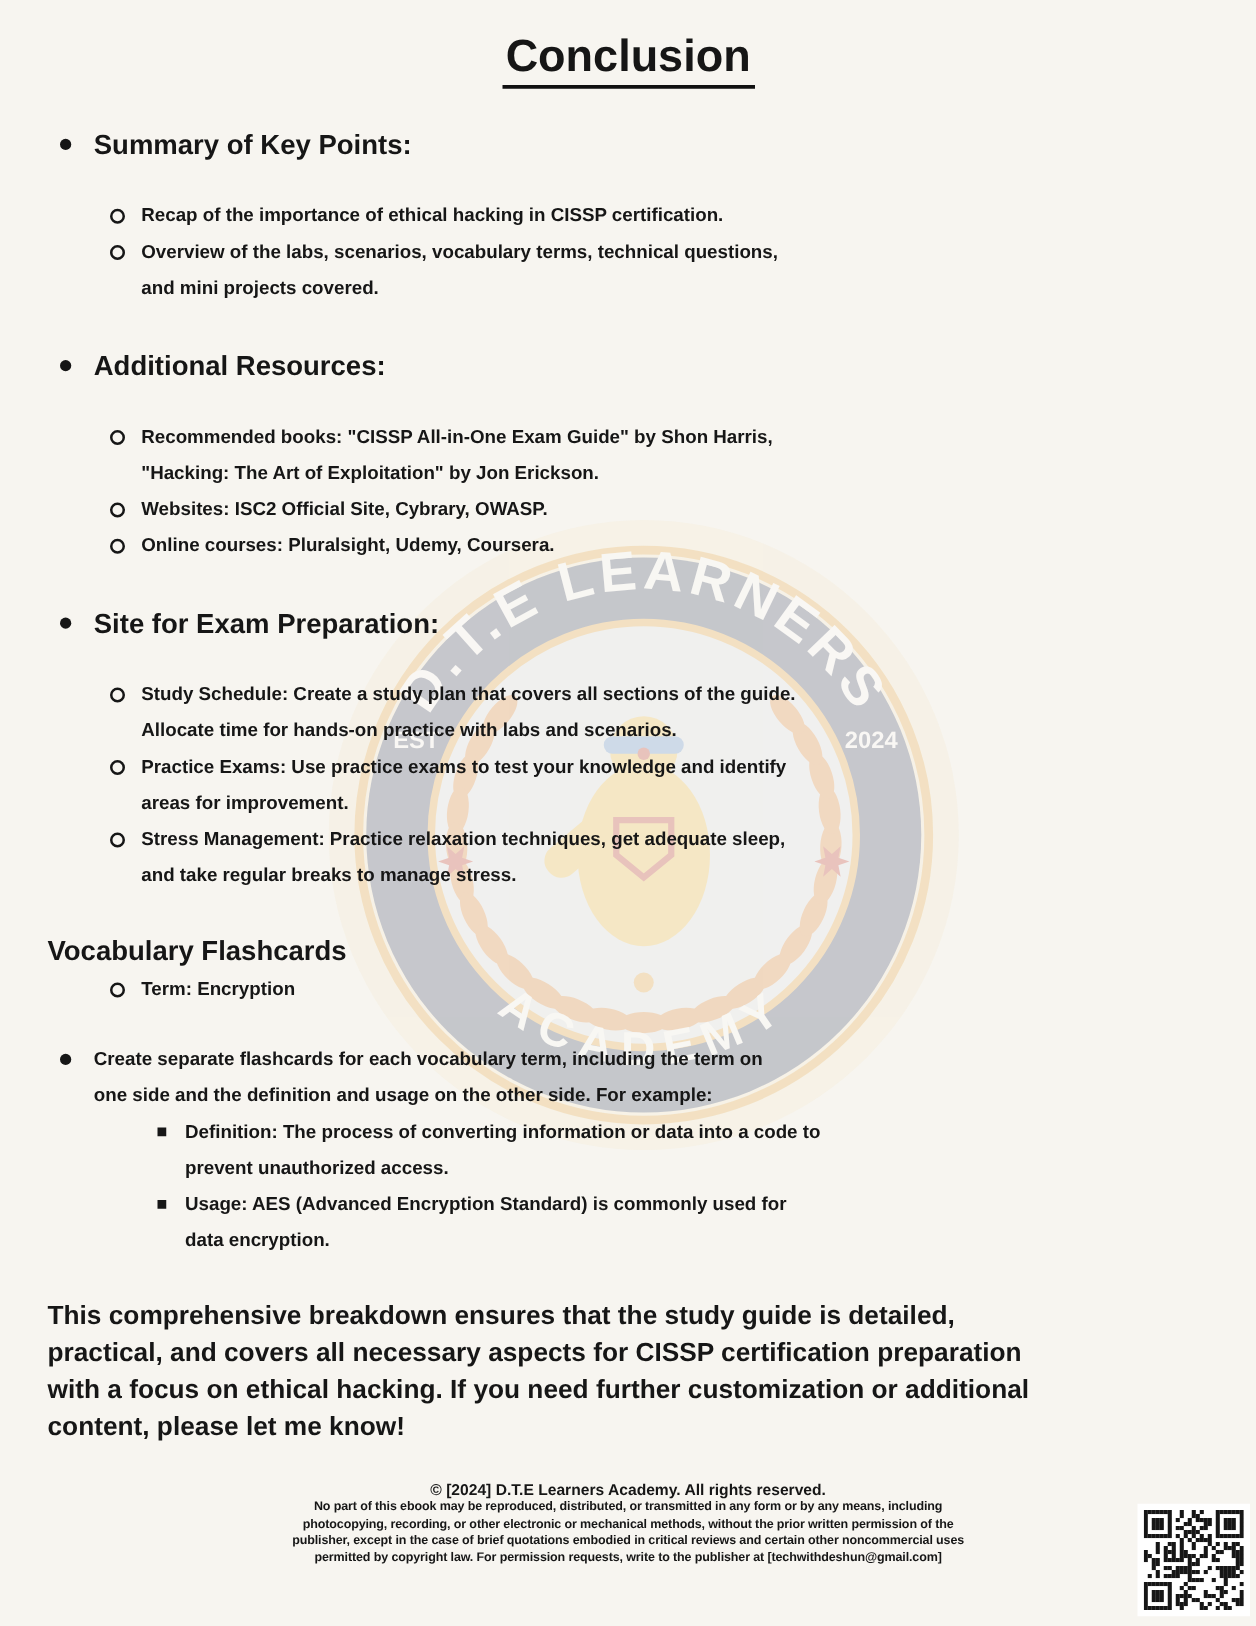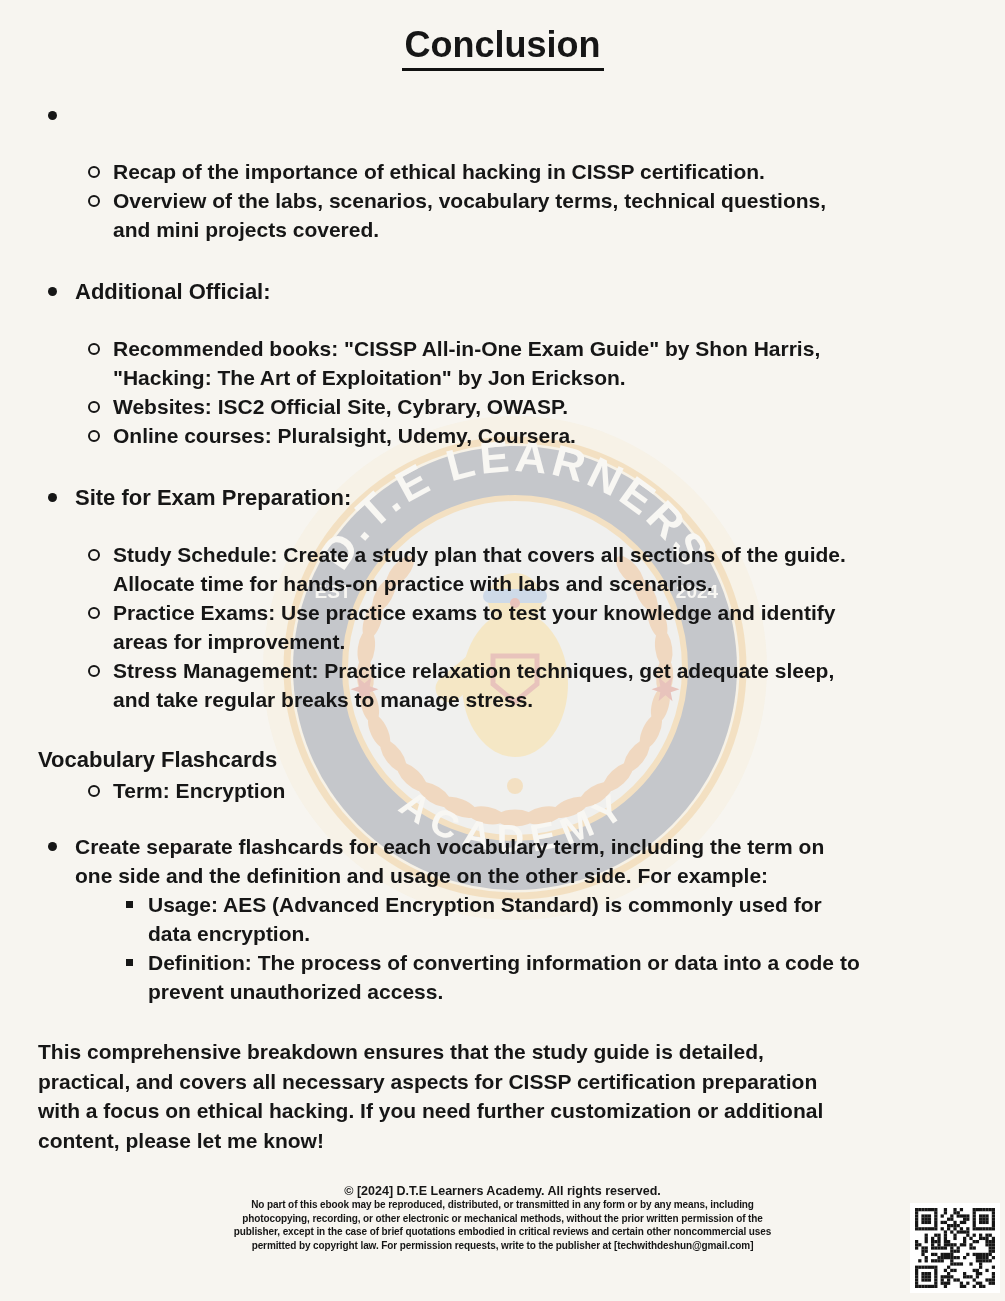--- a/index.html
+++ b/index.html
@@ -3,21 +3,21 @@
 <meta charset="utf-8">
 <style>
   html,body{margin:0;padding:0;background:#e9e7e3;}
   .page{position:relative;width:1005px;height:1301px;background:#f7f5f0;overflow:hidden;
         font-family:"Liberation Sans",sans-serif;font-weight:700;color:#161616;margin:0 auto;}
   .content{position:relative;z-index:1;}
 
   .title-wrap{margin:24px 0 0;text-align:center;}
   .title{display:inline-block;font-size:36px;line-height:41px;border-bottom:3px solid #111;padding:0 3px 3px;}
 
-  .li{display:flex;align-items:flex-start;font-size:21px;line-height:29px;}
+  .li{display:flex;align-items:flex-start;font-size:15px;line-height:29px;}
   .li .txt{white-space:pre-line;}
   .l1{margin-left:48px;}  .l1 .mk{width:27px;}
   .l2{margin-left:88px;}  .l2 .mk{width:25px;}
   .l3{margin-left:126px;} .l3 .mk{width:22px;}
   .mk{flex:0 0 auto;height:29px;display:flex;align-items:center;}
   .mk-disc{width:9px;height:9px;border-radius:50%;background:#161616;}
   .mk-circle{width:8px;height:8px;border-radius:50%;border:2.5px solid #161616;box-sizing:content-box;}
   .mk-square{width:7px;height:7px;background:#161616;}
   .heading{font-size:22px;line-height:30px;}
 
@@ -108,20 +108,21 @@
 
   <div class="content">
     <div class="title-wrap">
       <span class="title">Conclusion</span>
     </div>
 
     <div class="li l1 heading mt-first">
       <span class="mk">
           <span class="mk-disc"></span>
         </span>
+      <span class="txt">Summary of Key Points:</span>
     </div>
     <div class="mt-sub">
       <div class="li l2">
         <span class="mk">
             <span class="mk-circle"></span>
           </span>
         <span class="txt">Recap of the importance of ethical hacking in CISSP certification.</span>
       </div>
       <div class="li l2">
         <span class="mk">
@@ -129,21 +130,21 @@
           </span>
         <span class="txt">Overview of the labs, scenarios, vocabulary terms, technical questions,
 and mini projects covered.</span>
       </div>
     </div>
 
     <div class="li l1 heading mt-sec">
       <span class="mk">
           <span class="mk-disc"></span>
         </span>
-      <span class="txt">Additional Official:</span>
+      <span class="txt">Additional Resources:</span>
     </div>
     <div class="mt-sub">
       <div class="li l2">
         <span class="mk">
             <span class="mk-circle"></span>
           </span>
         <span class="txt">Recommended books: "CISSP All-in-One Exam Guide" by Shon Harris,
 "Hacking: The Art of Exploitation" by Jon Erickson.</span>
       </div>
       <div class="li l2">
@@ -202,29 +203,29 @@
       <span class="mk">
           <span class="mk-disc"></span>
         </span>
       <span class="txt">Create separate flashcards for each vocabulary term, including the term on
 one side and the definition and usage on the other side. For example:</span>
     </div>
     <div class="li l3">
       <span class="mk">
           <span class="mk-square"></span>
         </span>
+      <span class="txt">Definition: The process of converting information or data into a code to
+prevent unauthorized access.</span>
+    </div>
+    <div class="li l3">
+      <span class="mk">
+          <span class="mk-square"></span>
+        </span>
       <span class="txt">Usage: AES (Advanced Encryption Standard) is commonly used for
 data encryption.</span>
-    </div>
-    <div class="li l3">
-      <span class="mk">
-          <span class="mk-square"></span>
-        </span>
-      <span class="txt">Definition: The process of converting information or data into a code to
-prevent unauthorized access.</span>
     </div>
 
     <div class="closing">This comprehensive breakdown ensures that the study guide is detailed,
 practical, and covers all necessary aspects for CISSP certification preparation
 with a focus on ethical hacking. If you need further customization or additional
 content, please let me know!</div>
 
     <div class="copyright">© [2024] D.T.E Learners Academy. All rights reserved.</div>
     <div class="disclaimer">No part of this ebook may be reproduced, distributed, or transmitted in any form or by any means, including
 photocopying, recording, or other electronic or mechanical methods, without the prior written permission of the

